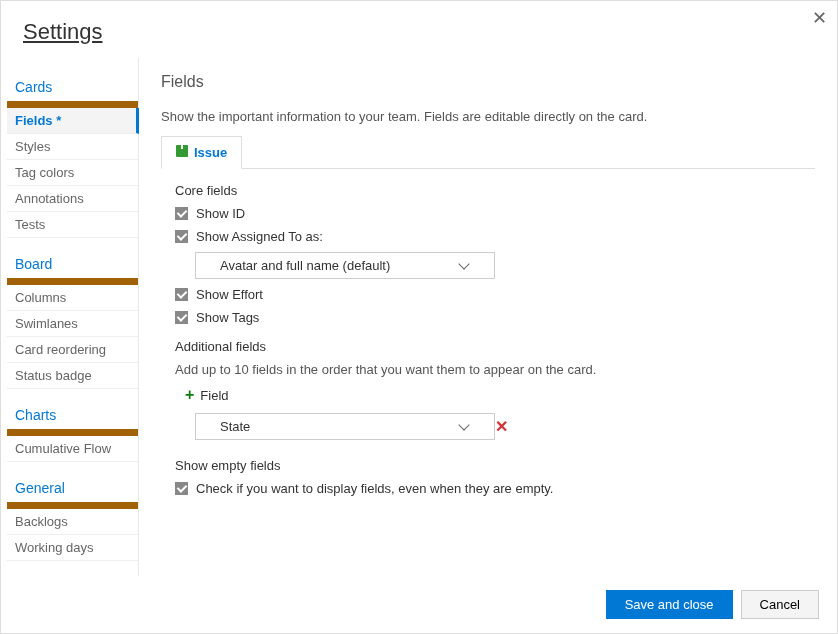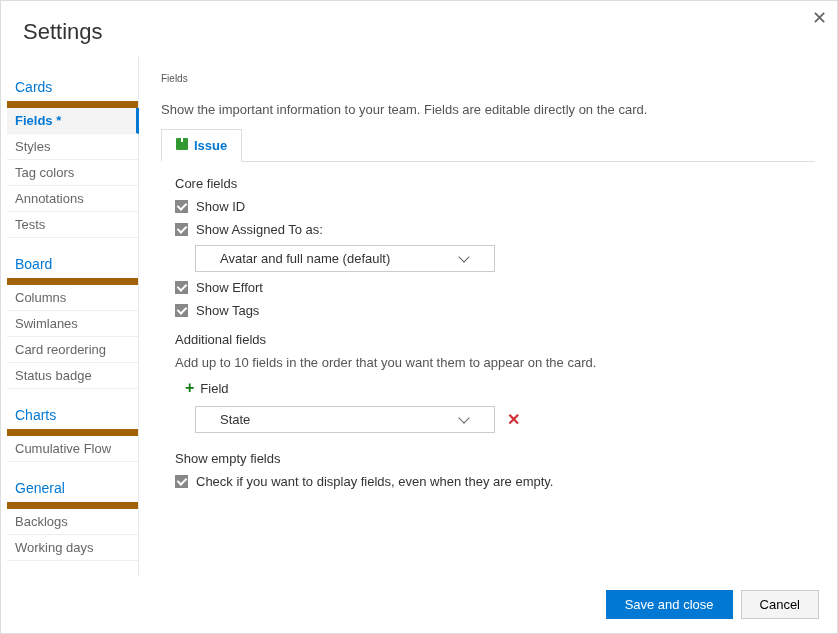--- a/index.html
+++ b/index.html
@@ -24,20 +24,21 @@
   font-size: 18px;
   color: #666;
   cursor: pointer;
   line-height: 1;
 }
 .dialog-title {
   font-size: 22px;
   font-weight: 400;
   color: #333;
   padding: 18px 22px 12px 22px;
+  text-decoration: underline;
 }
 .dialog-body {
   flex: 1;
   display: flex;
   overflow: hidden;
 }
 .sidebar {
   width: 138px;
   padding: 16px 0 0 6px;
   border-right: 1px solid #e8e8e8;
@@ -65,21 +66,21 @@
   border-right: 3px solid #0078d4;
   margin-right: -1px;
 }
 .section-block { margin-bottom: 12px; }
 .main {
   flex: 1;
   padding: 16px 22px 0 22px;
   overflow-y: auto;
 }
 .main-title {
-  font-size: 10px;
+  font-size: 16px;
   color: #555;
   margin-bottom: 18px;
 }
 .main-desc {
   color: #555;
   margin-bottom: 12px;
 }
 .tabs {
   display: flex;
   border-bottom: 1px solid #ddd;
@@ -191,21 +192,21 @@
 }
 .plus-icon {
   color: #107c10;
   font-size: 16px;
   font-weight: bold;
   line-height: 1;
 }
 .field-row {
   display: flex;
   align-items: center;
-  gap: 12px;
+  gap: 0;
   margin-left: 20px;
 }
 .remove-x {
   color: #d13438;
   font-size: 16px;
   font-weight: bold;
   cursor: pointer;
   line-height: 1;
 }
 .section-label2 {

